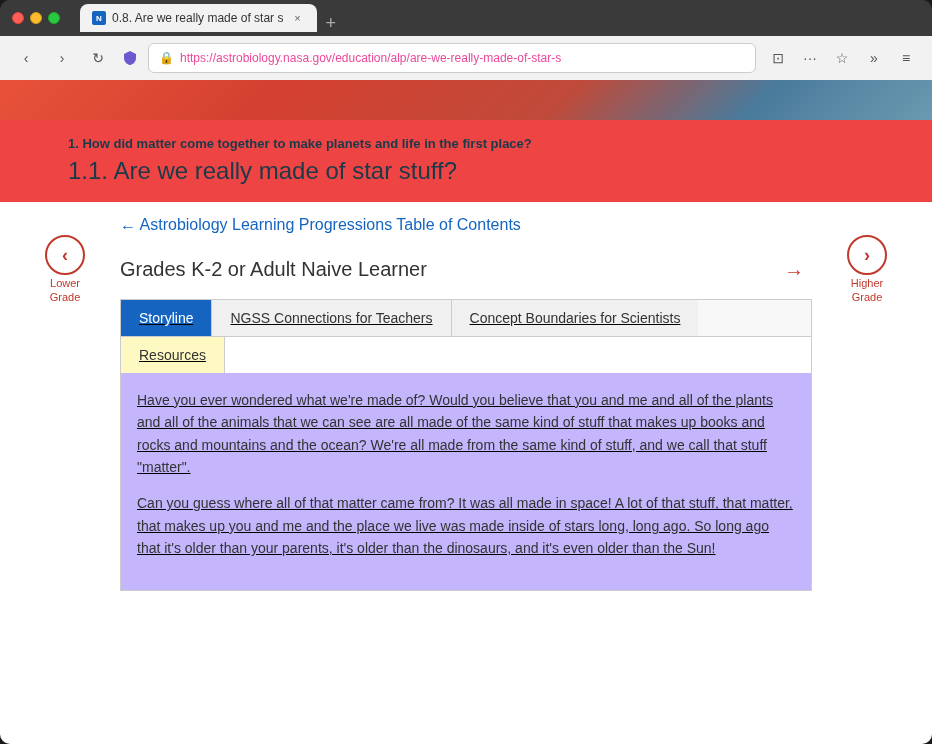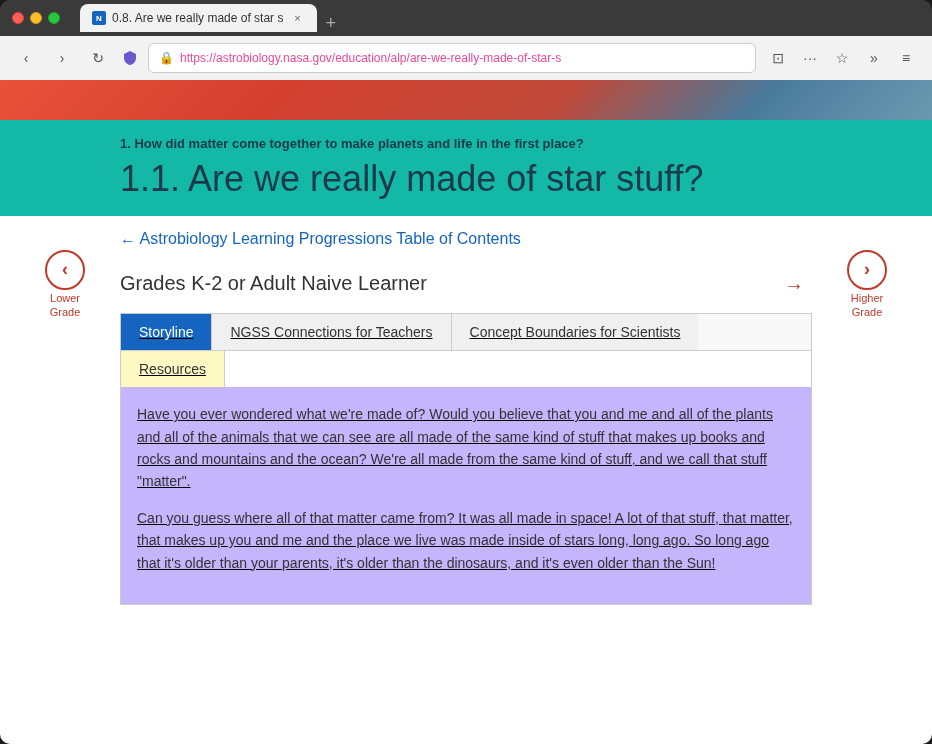--- a/index.html
+++ b/index.html
@@ -202,34 +202,34 @@
     .hero-strip {
       height: 40px;
       background: linear-gradient(135deg, #e8523a 0%, #d44030 30%, #c04a3a 60%, #4a7a9b 80%, #6a9ab0 100%);
       flex-shrink: 0;
       overflow: hidden;
       position: relative;
     }
 
     
     .page-header {
-      background: #14b8a6;
-      padding: 16px 120px;
+      background: #ef4444;
+      padding: 16px 68px;
       flex-shrink: 0;
     }
 
     .page-subtitle {
       font-size: 13px;
       color: #1a3a4a;
       font-weight: 600;
       margin-bottom: 6px;
     }
 
     .page-title {
-      font-size: 36px;
+      font-size: 24px;
       color: #1a3a4a;
       font-weight: 400;
       line-height: 1.2;
     }
 
     
     .content-area {
       padding: 0 120px;
       flex: 1;
       overflow: hidden;

